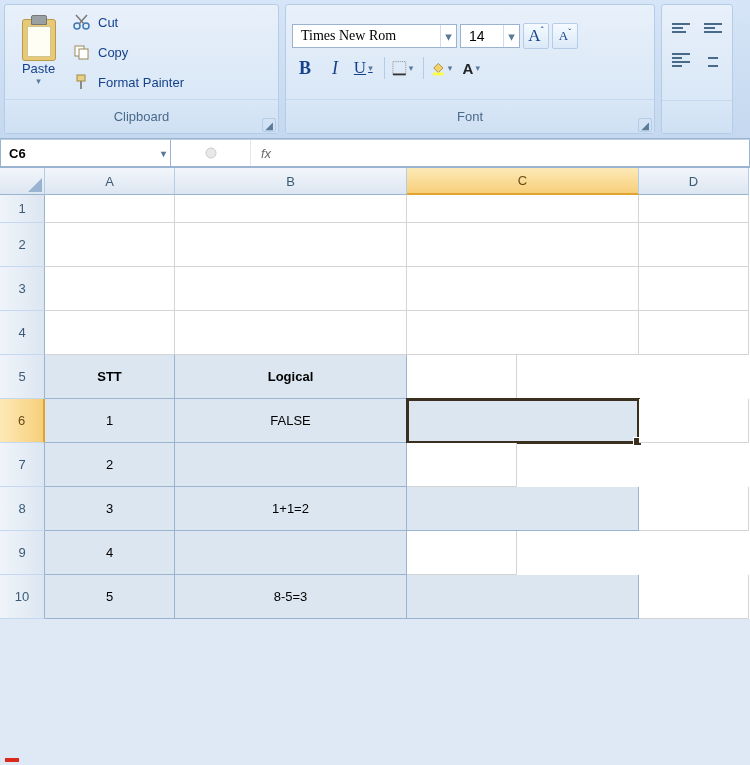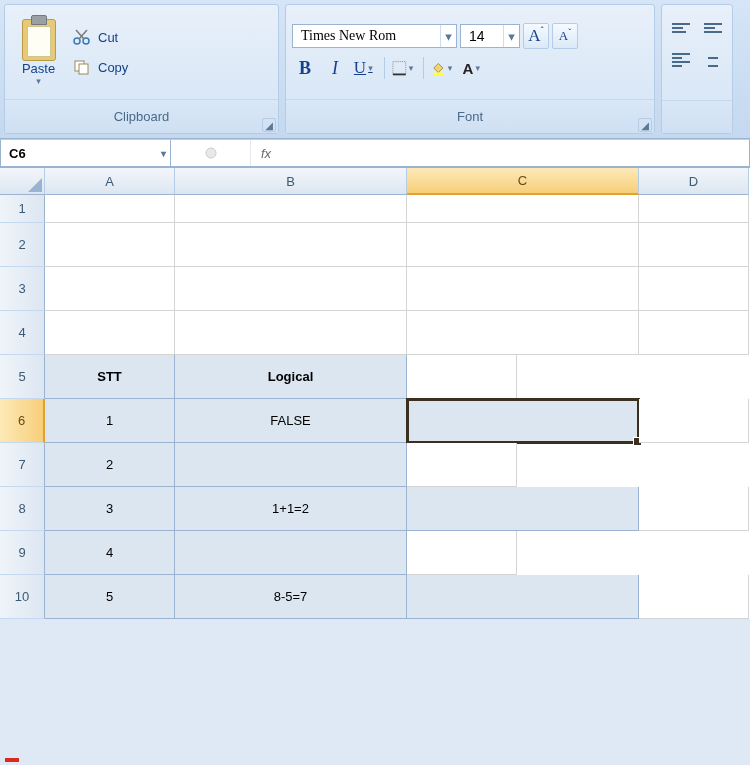--- a/index.html
+++ b/index.html
@@ -85,20 +85,29 @@
         </div>
         <div class="mini-item">
           <span class="ico">
             <svg width="18" height="16" viewBox="0 0 18 16">
                 <rect x="2" y="2" width="9" height="10" fill="#fff" stroke="#9a8a5a"></rect>
                 <rect x="6" y="5" width="9" height="10" fill="#fff" stroke="#9a8a5a"></rect>
               </svg>
           </span>
           <span>Copy</span>
         </div>
+        <div class="mini-item">
+          <span class="ico">
+            <svg width="18" height="16" viewBox="0 0 18 16">
+                <rect x="4" y="1" width="8" height="6" fill="#e7d089" stroke="#a58a3a"></rect>
+                <rect x="7" y="7" width="2" height="8" fill="#8a8a8a"></rect>
+              </svg>
+          </span>
+          <span>Format Painter</span>
+        </div>
       </div>
     </div>
     <div class="group-label">
       <span>Clipboard</span>
       <span class="launcher">◢</span>
     </div>
   </div>
 
   <div class="group font-group">
     <div class="group-body" style="flex-direction:column;justify-content:center">
@@ -331,20 +340,20 @@
     <div class="cell wD"></div>
   </div>
   <div class="row">
     <div class="rh">
         <span>10</span>
       </div>
     <div class="cell wA tblcell">
         <span>5</span>
       </div>
     <div class="cell wB tblcell">
-        <span>8-5=7</span>
+        <span>8-5=3</span>
       </div>
     <div class="cell wC tblcell">
         <span></span>
       </div>
     <div class="cell wD"></div>
   </div>
 </div>
 
 </body></html>

